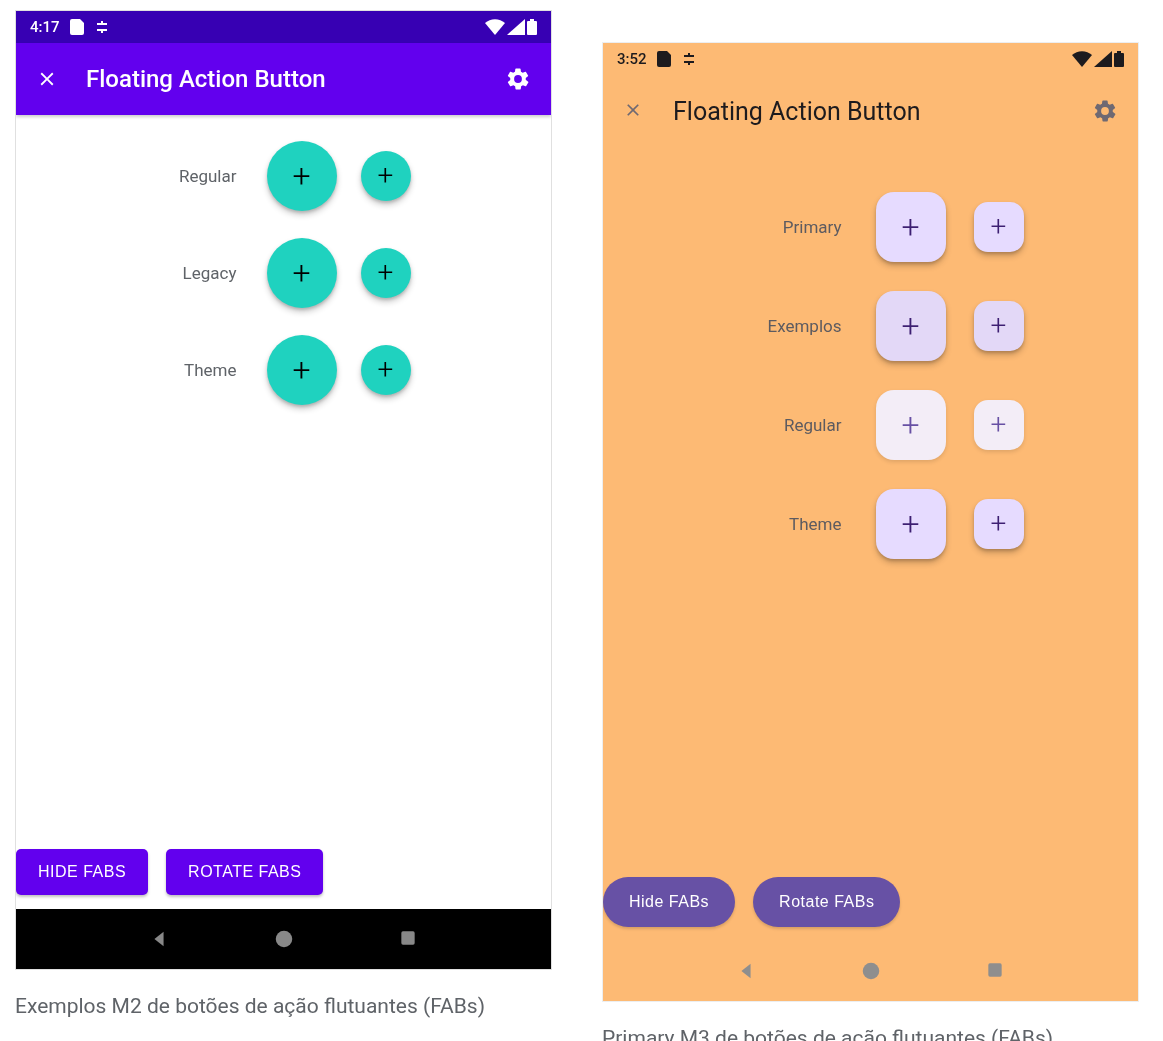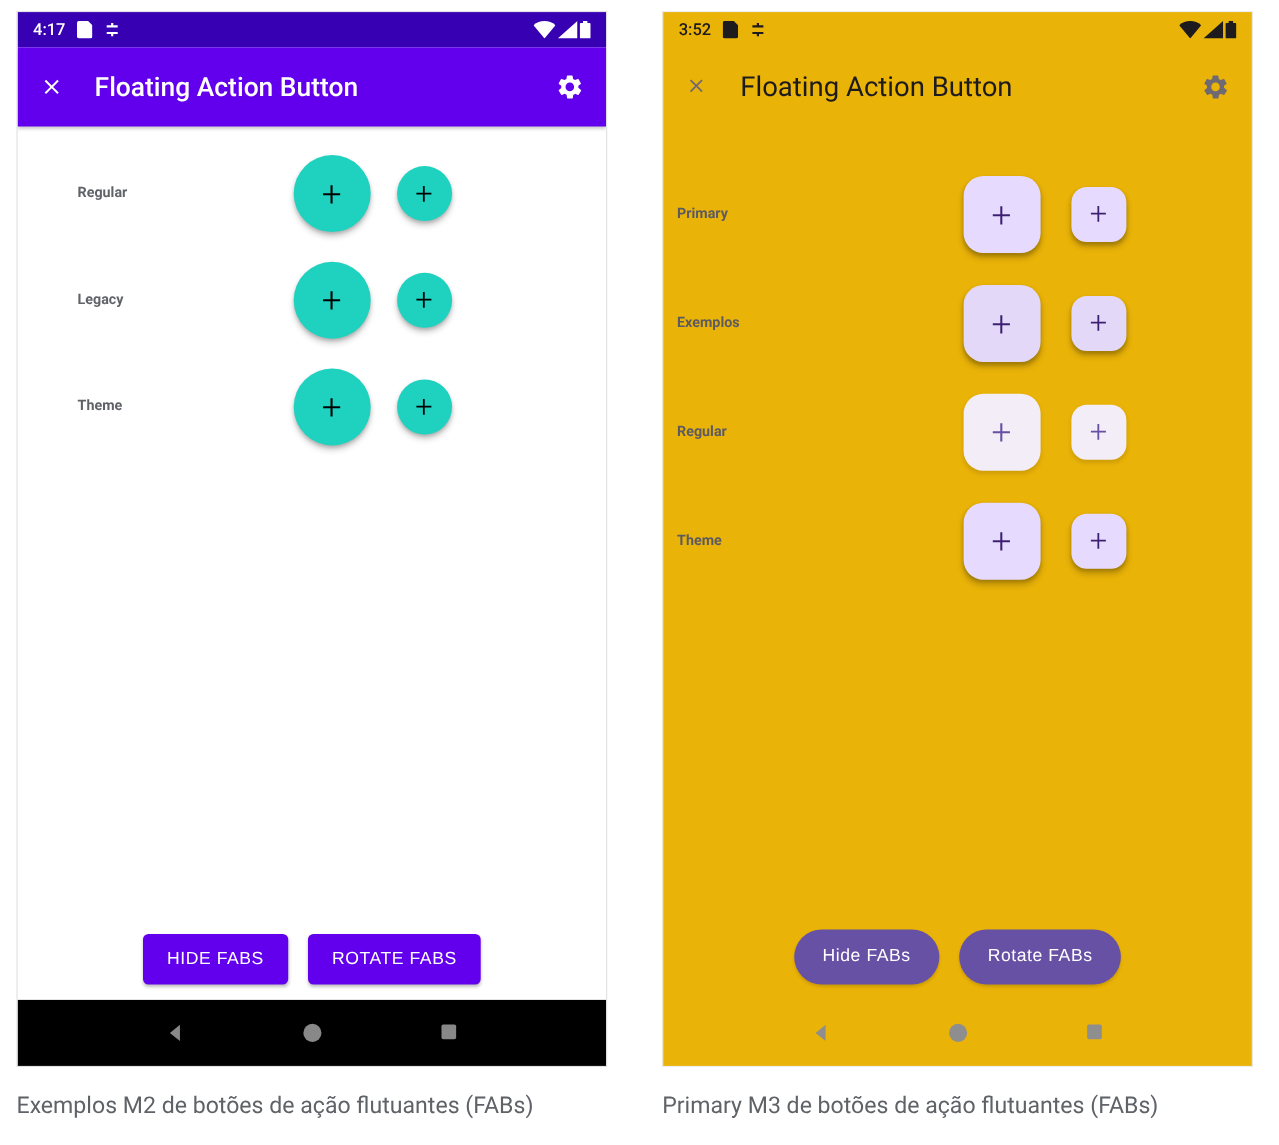--- a/index.html
+++ b/index.html
@@ -1,20 +1,20 @@
 <!DOCTYPE html>
 <html><head>
   <meta charset="utf-8">
   <style>
     * { margin: 0; padding: 0; box-sizing: border-box; }
     body { font-family: Roboto, 'Segoe UI', Arial, sans-serif; background: #fff; padding: 10px; }
     .screens { display: flex; gap: 50px; justify-content: flex-start; padding: 0 5px; }
     .screen-wrap { display: flex; flex-direction: column; }
     .phone { width: 537px; height: 960px; background: #fff; position: relative; display: flex; flex-direction: column; overflow: hidden; border: 1px solid #e0e0e0; }
-    .phone.m3 { background: #eab308; border: 1px solid #eceef0; }
+    .phone.m3 { background: #fdba74; border: 1px solid #eceef0; margin-top: 32px; }
     
     
     .status-bar { height: 32px; display: flex; align-items: center; justify-content: space-between; padding: 0 14px; font-size: 15px; font-weight: 500; }
     .status-bar.m2 { background: #3700b3; color: #fff; }
     .status-bar.m3 { background: transparent; color: #1d1b1e; }
     .status-left { display: flex; align-items: center; gap: 10px; }
     .status-right { display: flex; align-items: center; gap: 2px; }
     
     
     .app-bar { height: 72px; display: flex; align-items: center; padding: 0 20px; gap: 28px; }
@@ -24,42 +24,42 @@
     .app-bar.m3 .app-bar-title { font-weight: 400; font-size: 25px; }
     .close-icon { width: 22px; height: 22px; cursor: pointer; }
     .gear-icon { width: 26px; height: 26px; cursor: pointer; }
     .app-bar.m3 .close-icon, .app-bar.m3 .gear-icon { color: #6f6972; }
     
     
     .content { flex: 1; display: flex; flex-direction: column; padding-top: 12px; }
     .content.m3 { padding-top: 30px; }
     .fab-row { display: flex; align-items: center; justify-content: center; gap: 26px; height: 97px; }
     .fab-row.m3 { height: 99px; gap: 30px; }
-    .fab-label { width: 170px; text-align: left; font-size: 13px; color: #5f6368; padding-right: 4px; font-weight: bold; }
+    .fab-label { width: 170px; text-align: right; font-size: 17px; color: #5f6368; padding-right: 4px; }
     .fab-label.m3 { width: 230px; color: #5d5b60; }
     .fab-pair { display: flex; align-items: center; gap: 24px; width: 230px; }
     .fab-pair.m3 { gap: 28px; width: 250px; }
     
     
     .fab { display: flex; align-items: center; justify-content: center; cursor: pointer; box-shadow: 0 4px 6px rgba(0,0,0,0.2), 0 2px 3px rgba(0,0,0,0.15); font-size: 32px; font-weight: 300; color: #000; }
     .fab.m2 { background: #1fd2bf; border-radius: 50%; }
     .fab.m2.large { width: 70px; height: 70px; }
     .fab.m2.small { width: 50px; height: 50px; font-size: 28px; }
     
     
     .fab.m3 { border-radius: 18px; color: #3d1f72; }
     .fab.m3.large { width: 70px; height: 70px; }
     .fab.m3.small { width: 50px; height: 50px; border-radius: 14px; font-size: 28px; }
     .fab.m3.primary { background: #e6dbff; }
     .fab.m3.secondary { background: #e3d8f7; }
     .fab.m3.surface { background: #f3edf7; box-shadow: 0 2px 4px rgba(0,0,0,0.12); color: #6750a4; }
     .fab.m3.theme { background: #e6dbff; }
     
     
-    .bottom-buttons { display: flex; justify-content: center; gap: 18px; padding-bottom: 14px; }
+    .bottom-buttons { display: flex; gap: 18px; padding-bottom: 14px; }
     .btn { cursor: pointer; font-weight: 500; letter-spacing: 0.5px; border: none; }
     .btn.m2 { background: #6200ee; color: #fff; border-radius: 5px; padding: 14px 22px; font-size: 16px; text-transform: uppercase; box-shadow: 0 2px 3px rgba(0,0,0,0.25); }
     .btn.m3 { background: #6751a5; color: #fff; border-radius: 28px; padding: 16px 26px; font-size: 16px; font-weight: 500; box-shadow: 0 2px 3px rgba(0,0,0,0.15); }
     
     
     .nav-bar { height: 60px; display: flex; align-items: center; justify-content: space-around; padding: 0 80px; }
     .nav-bar.m2 { background: #000; }
     .nav-bar.m3 { background: transparent; }
     .nav-bar.m2 .nav-icon { color: #888; }
     .nav-bar.m3 .nav-icon { color: #8e8e8e; }

